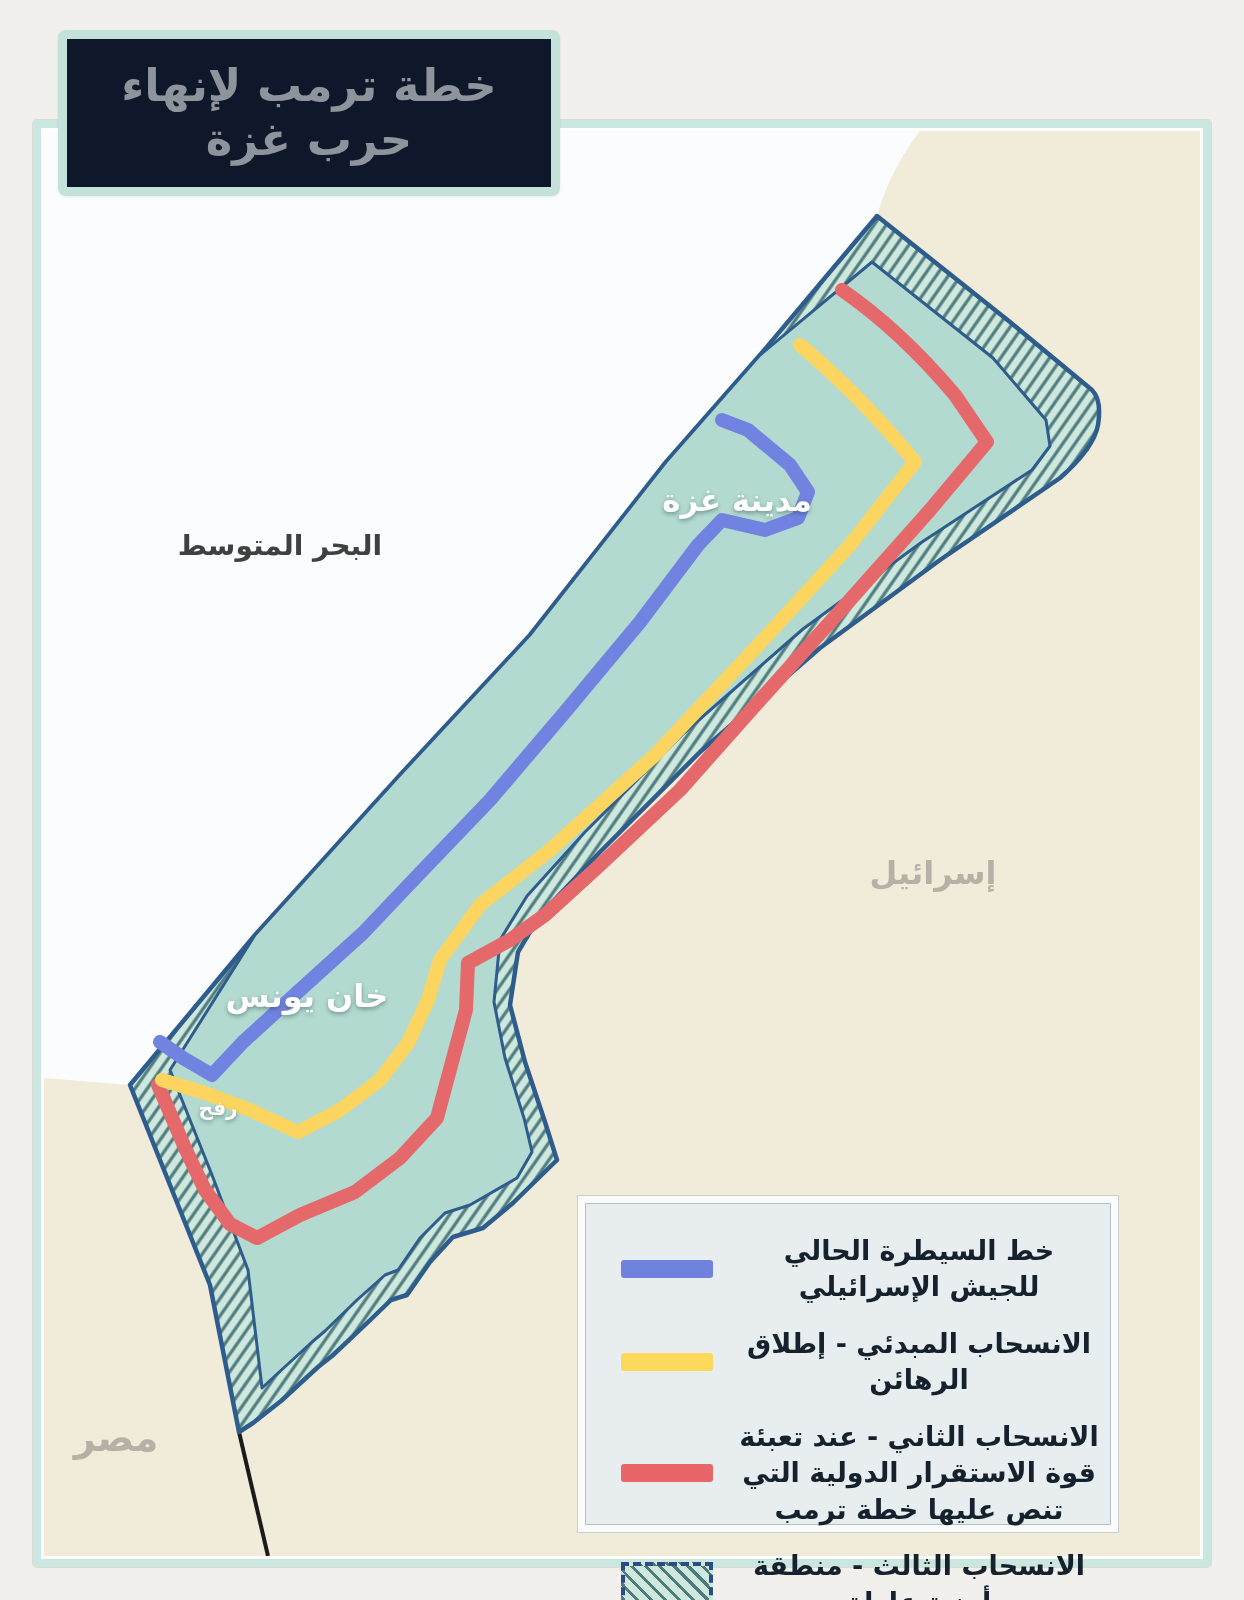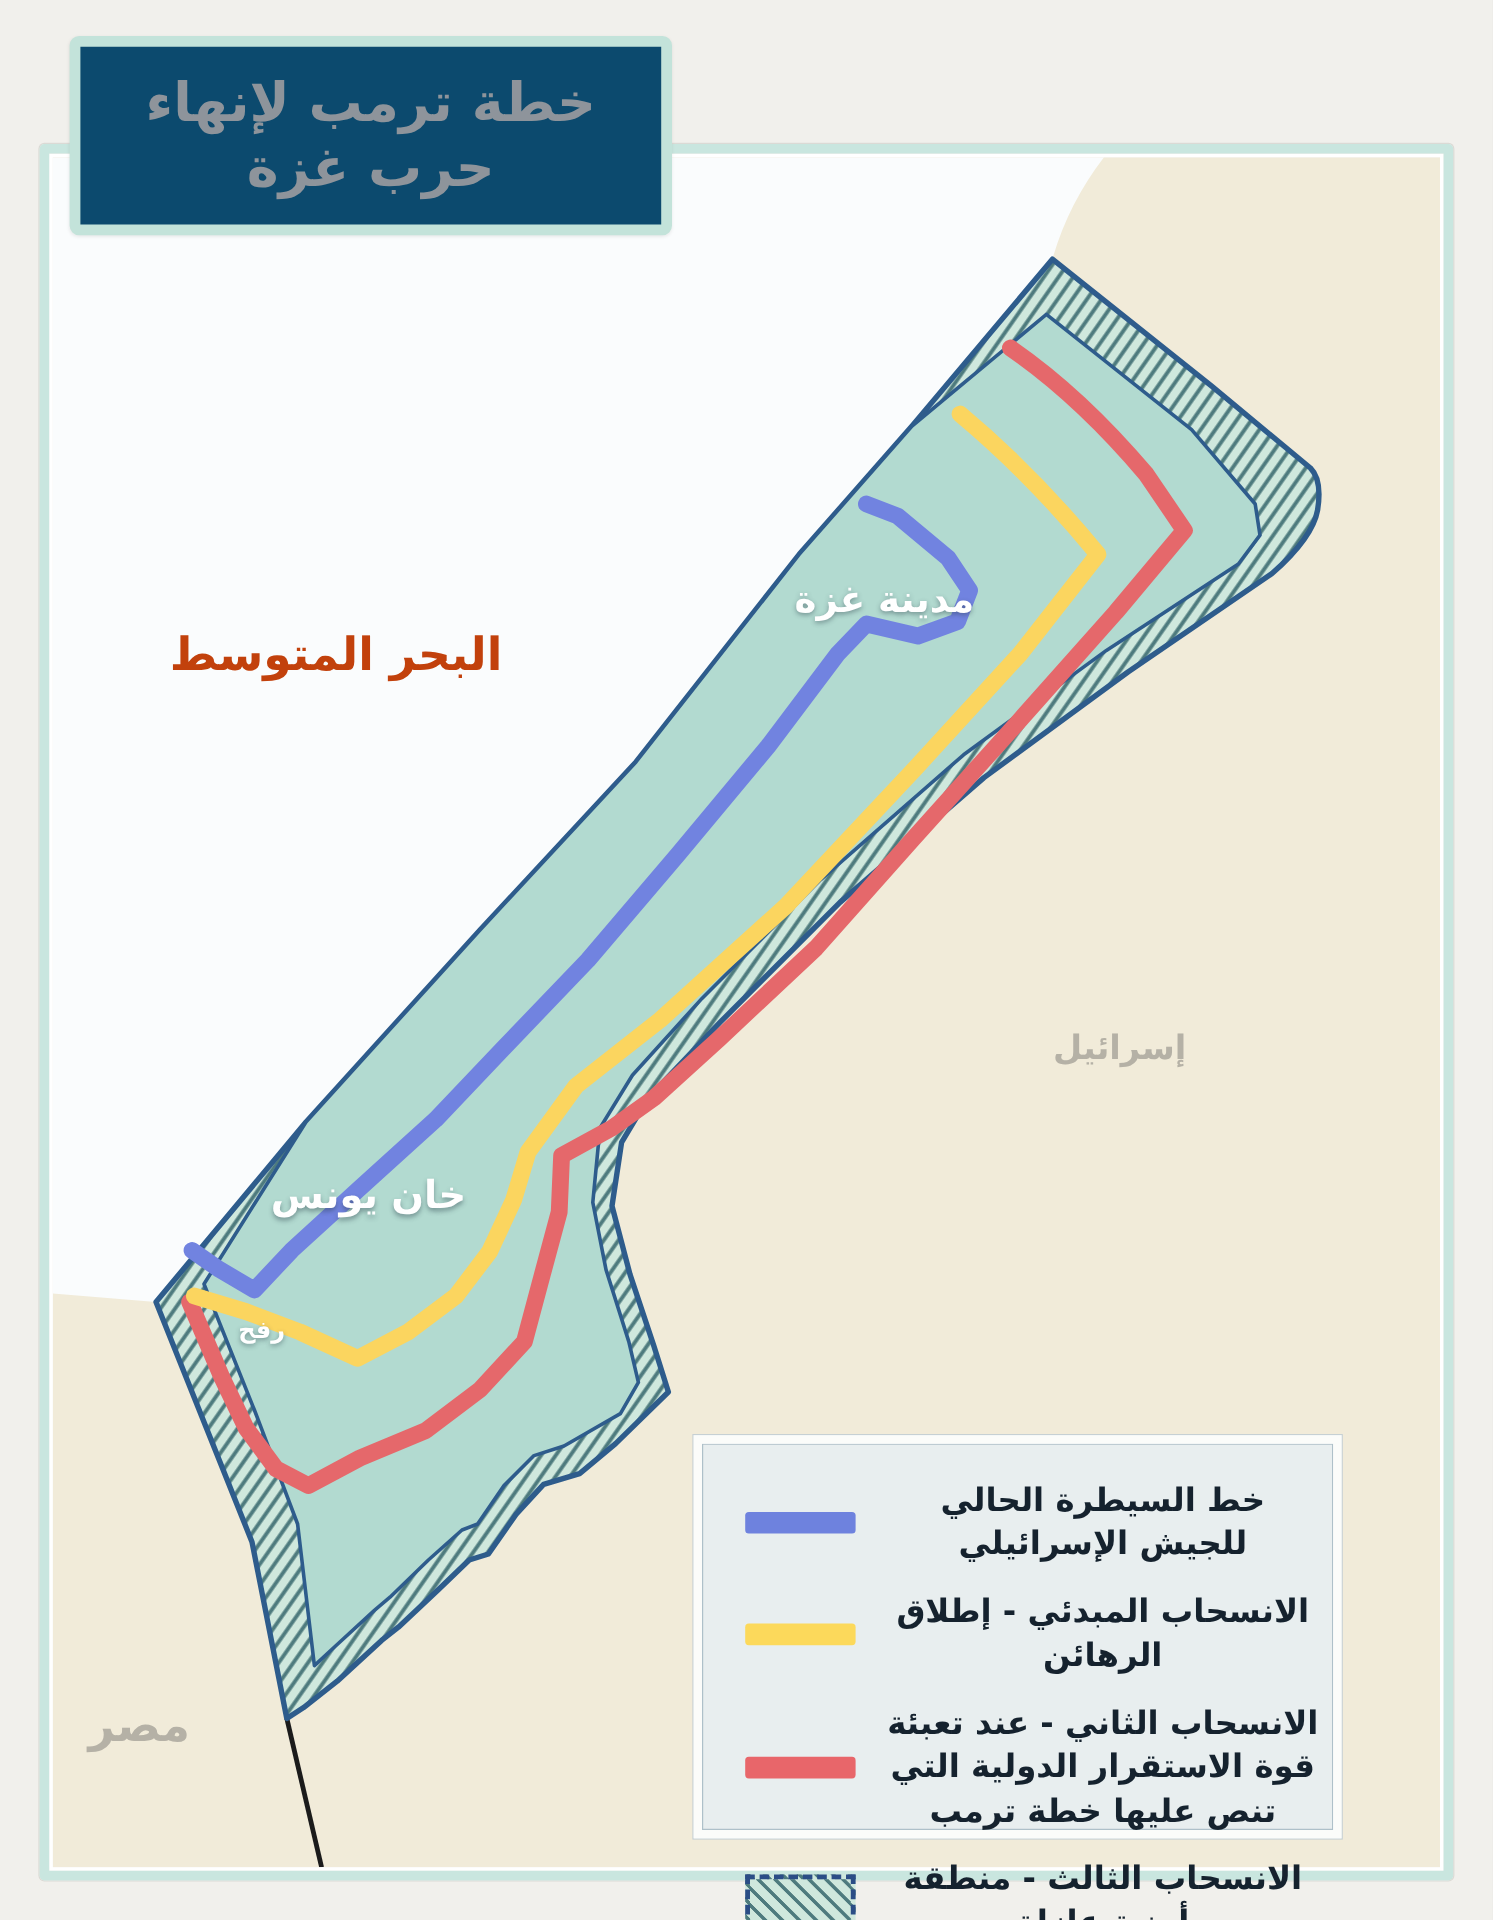--- a/index.html
+++ b/index.html
@@ -13,28 +13,28 @@
   .panel-frame{
     position:absolute;left:33px;top:120px;width:1178px;height:1447px;
     border:8px solid #c9e6df;border-radius:4px;
     box-shadow:inset 0 0 0 3px #ffffff,0 0 0 1px #dbdad5;
     pointer-events:none;z-index:2;background:transparent;
   }
   .map-label{
     position:absolute;transform:translate(-50%,-50%);
     white-space:nowrap;font-weight:bold;z-index:3;direction:rtl;
   }
-  .label-region{color:#b5b1a6;font-size:28px;letter-spacing:1px;}
-  .label-sea{color:#c2410c;font-size:38px;}
+  .label-region{color:#b5b1a6;font-size:32px;letter-spacing:1px;}
+  .label-sea{color:#404040;font-size:28px;}
   .label-city{
     color:#ffffff;text-shadow:0 2px 4px rgba(40,60,70,.45);
   }
   .title-box{
     position:absolute;left:58px;top:30px;width:502px;height:166px;
-    background:#0c4a6e;border:9px solid #c3e3da;border-radius:8px;
+    background:#0f172a;border:9px solid #c3e3da;border-radius:8px;
     display:flex;align-items:center;justify-content:center;
     z-index:5;box-shadow:0 1px 3px rgba(0,0,0,.08);
   }
   .title-box h1{
     margin:0;font-size:45px;font-weight:bold;color:#8e949b;
     direction:rtl;text-align:center;line-height:1.2;
   }
   .legend{
     position:absolute;left:578px;top:1196px;width:540px;height:336px;
     background:#e8eeef;border:7px solid #fbfcfa;

